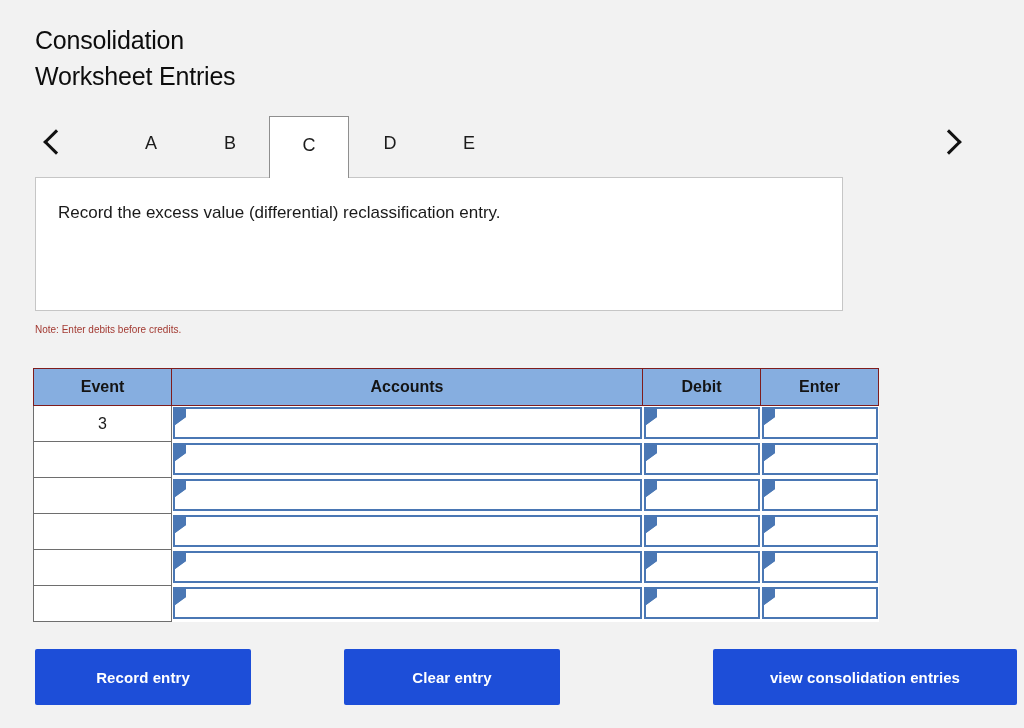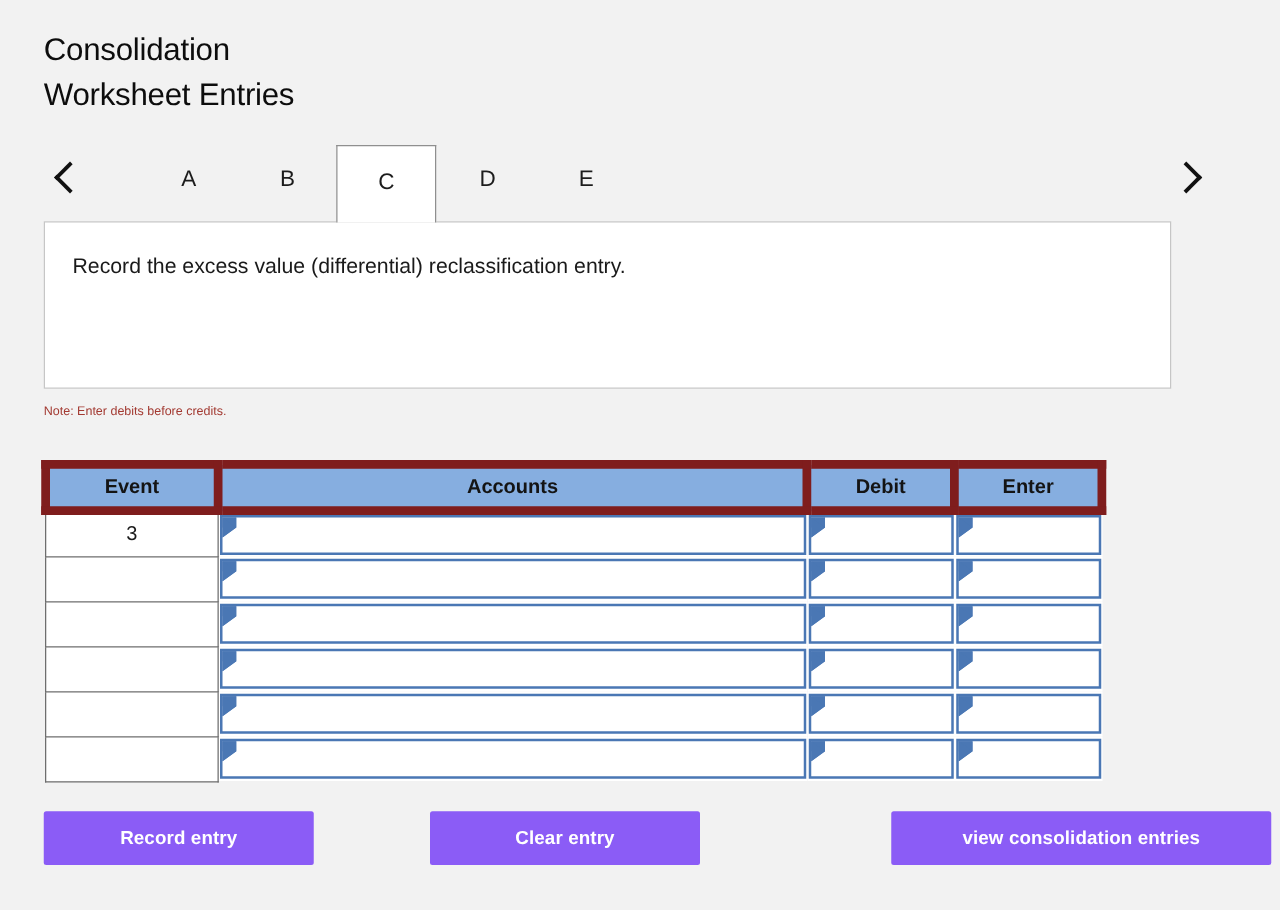--- a/index.html
+++ b/index.html
@@ -95,21 +95,21 @@
     height: 62px;
     line-height: 56px;
     z-index: 5;
   }
 
   
   .desc-box {
     position: absolute;
     left: 35px;
     top: 177px;
-    width: 902px;
+    width: 808px;
     height: 134px;
     background: #ffffff;
     border: 1px solid #c6c6c6;
     z-index: 1;
   }
   .desc-text {
     position: absolute;
     left: 22px;
     top: 24px;
     font-size: 17px;
@@ -130,21 +130,21 @@
   .jtable {
     position: absolute;
     left: 33px;
     top: 368px;
     width: 845px;
     border-collapse: collapse;
     table-layout: fixed;
   }
   .jtable th {
     background: #86aee0;
-    border: 7px solid #7f1d1d;
+    border: 1px solid #7f1d1d;
     height: 37px;
     font-size: 16px;
     font-weight: bold;
     color: #141414;
     text-align: center;
     padding: 0;
   }
   .jtable td {
     height: 36px;
     padding: 0;
@@ -194,22 +194,22 @@
     width: 0;
     height: 0;
     border-top: 8px solid transparent;
     border-bottom: 8px solid transparent;
     border-left: 11px solid #4a77b4;
   }
 
   
   .btn {
     position: absolute;
-    height: 43px;
-    background: #8b5cf6;
+    height: 56px;
+    background: #1d4ed8;
     color: #ffffff;
     font-size: 15px;
     font-weight: bold;
     border: none;
     border-radius: 2px;
     cursor: pointer;
     font-family: "Liberation Sans", sans-serif;
     letter-spacing: 0.1px;
   }
   #btn-record { left: 35px;  top: 649px; width: 216px; }

